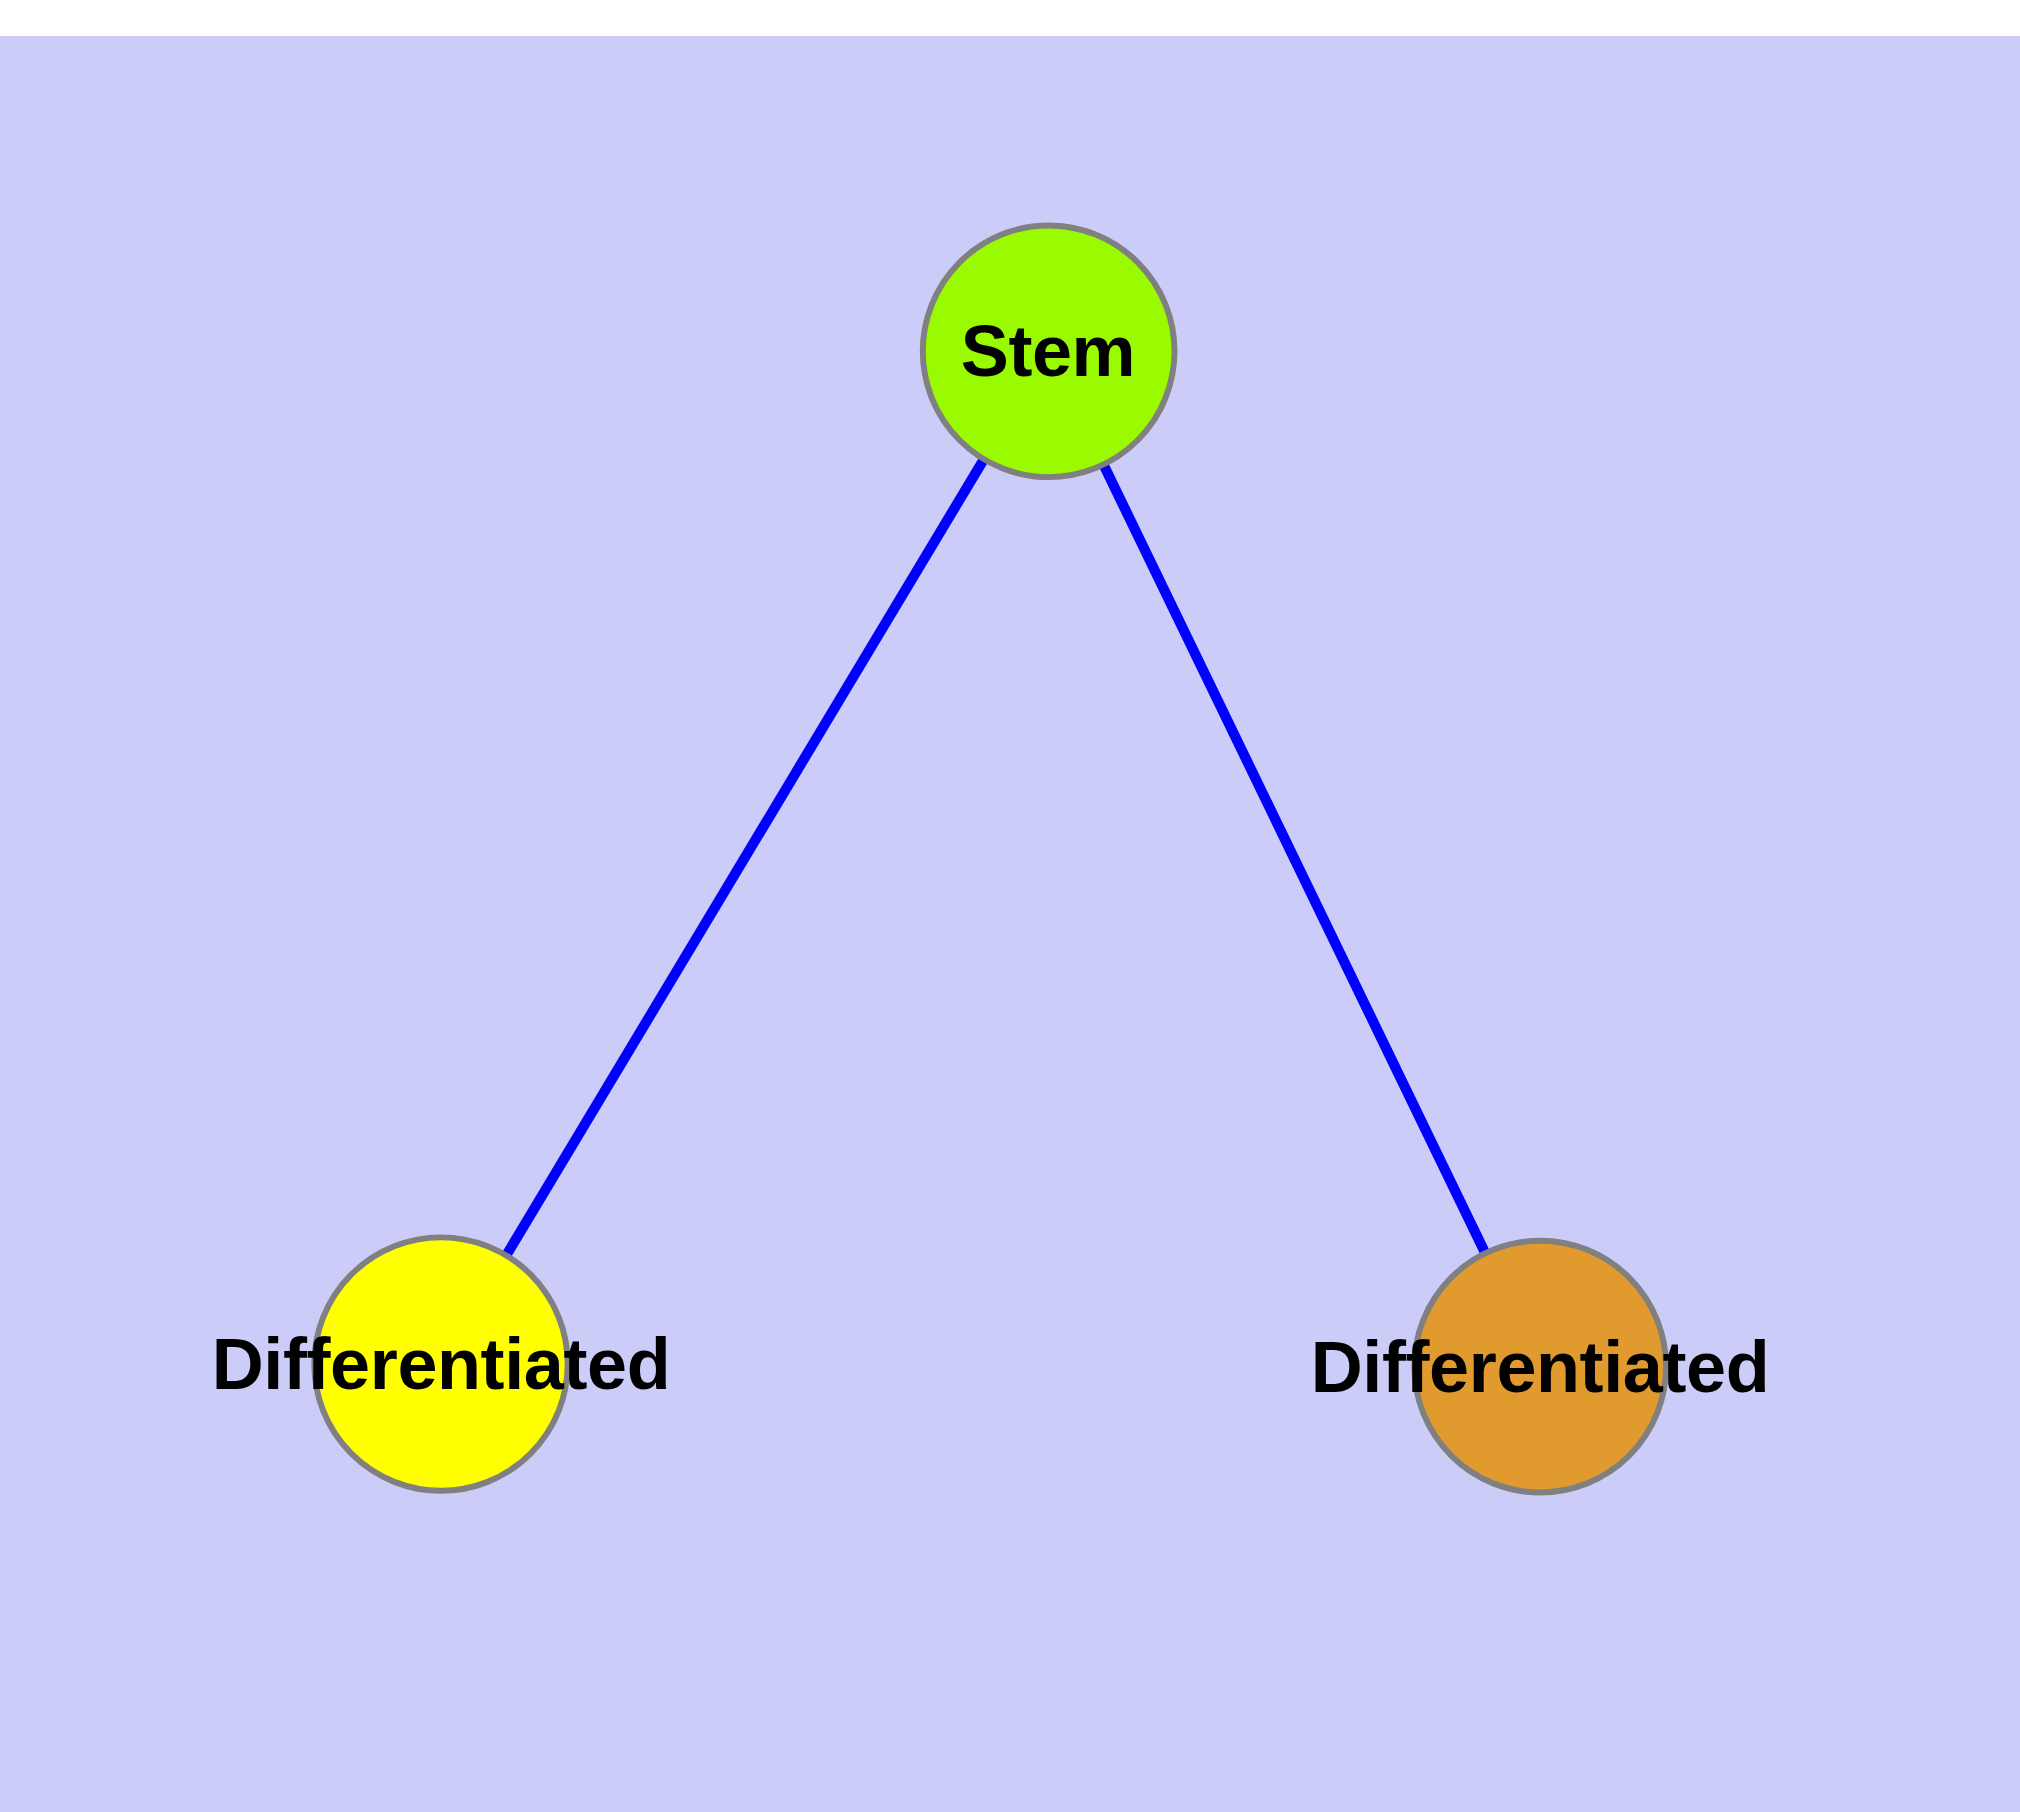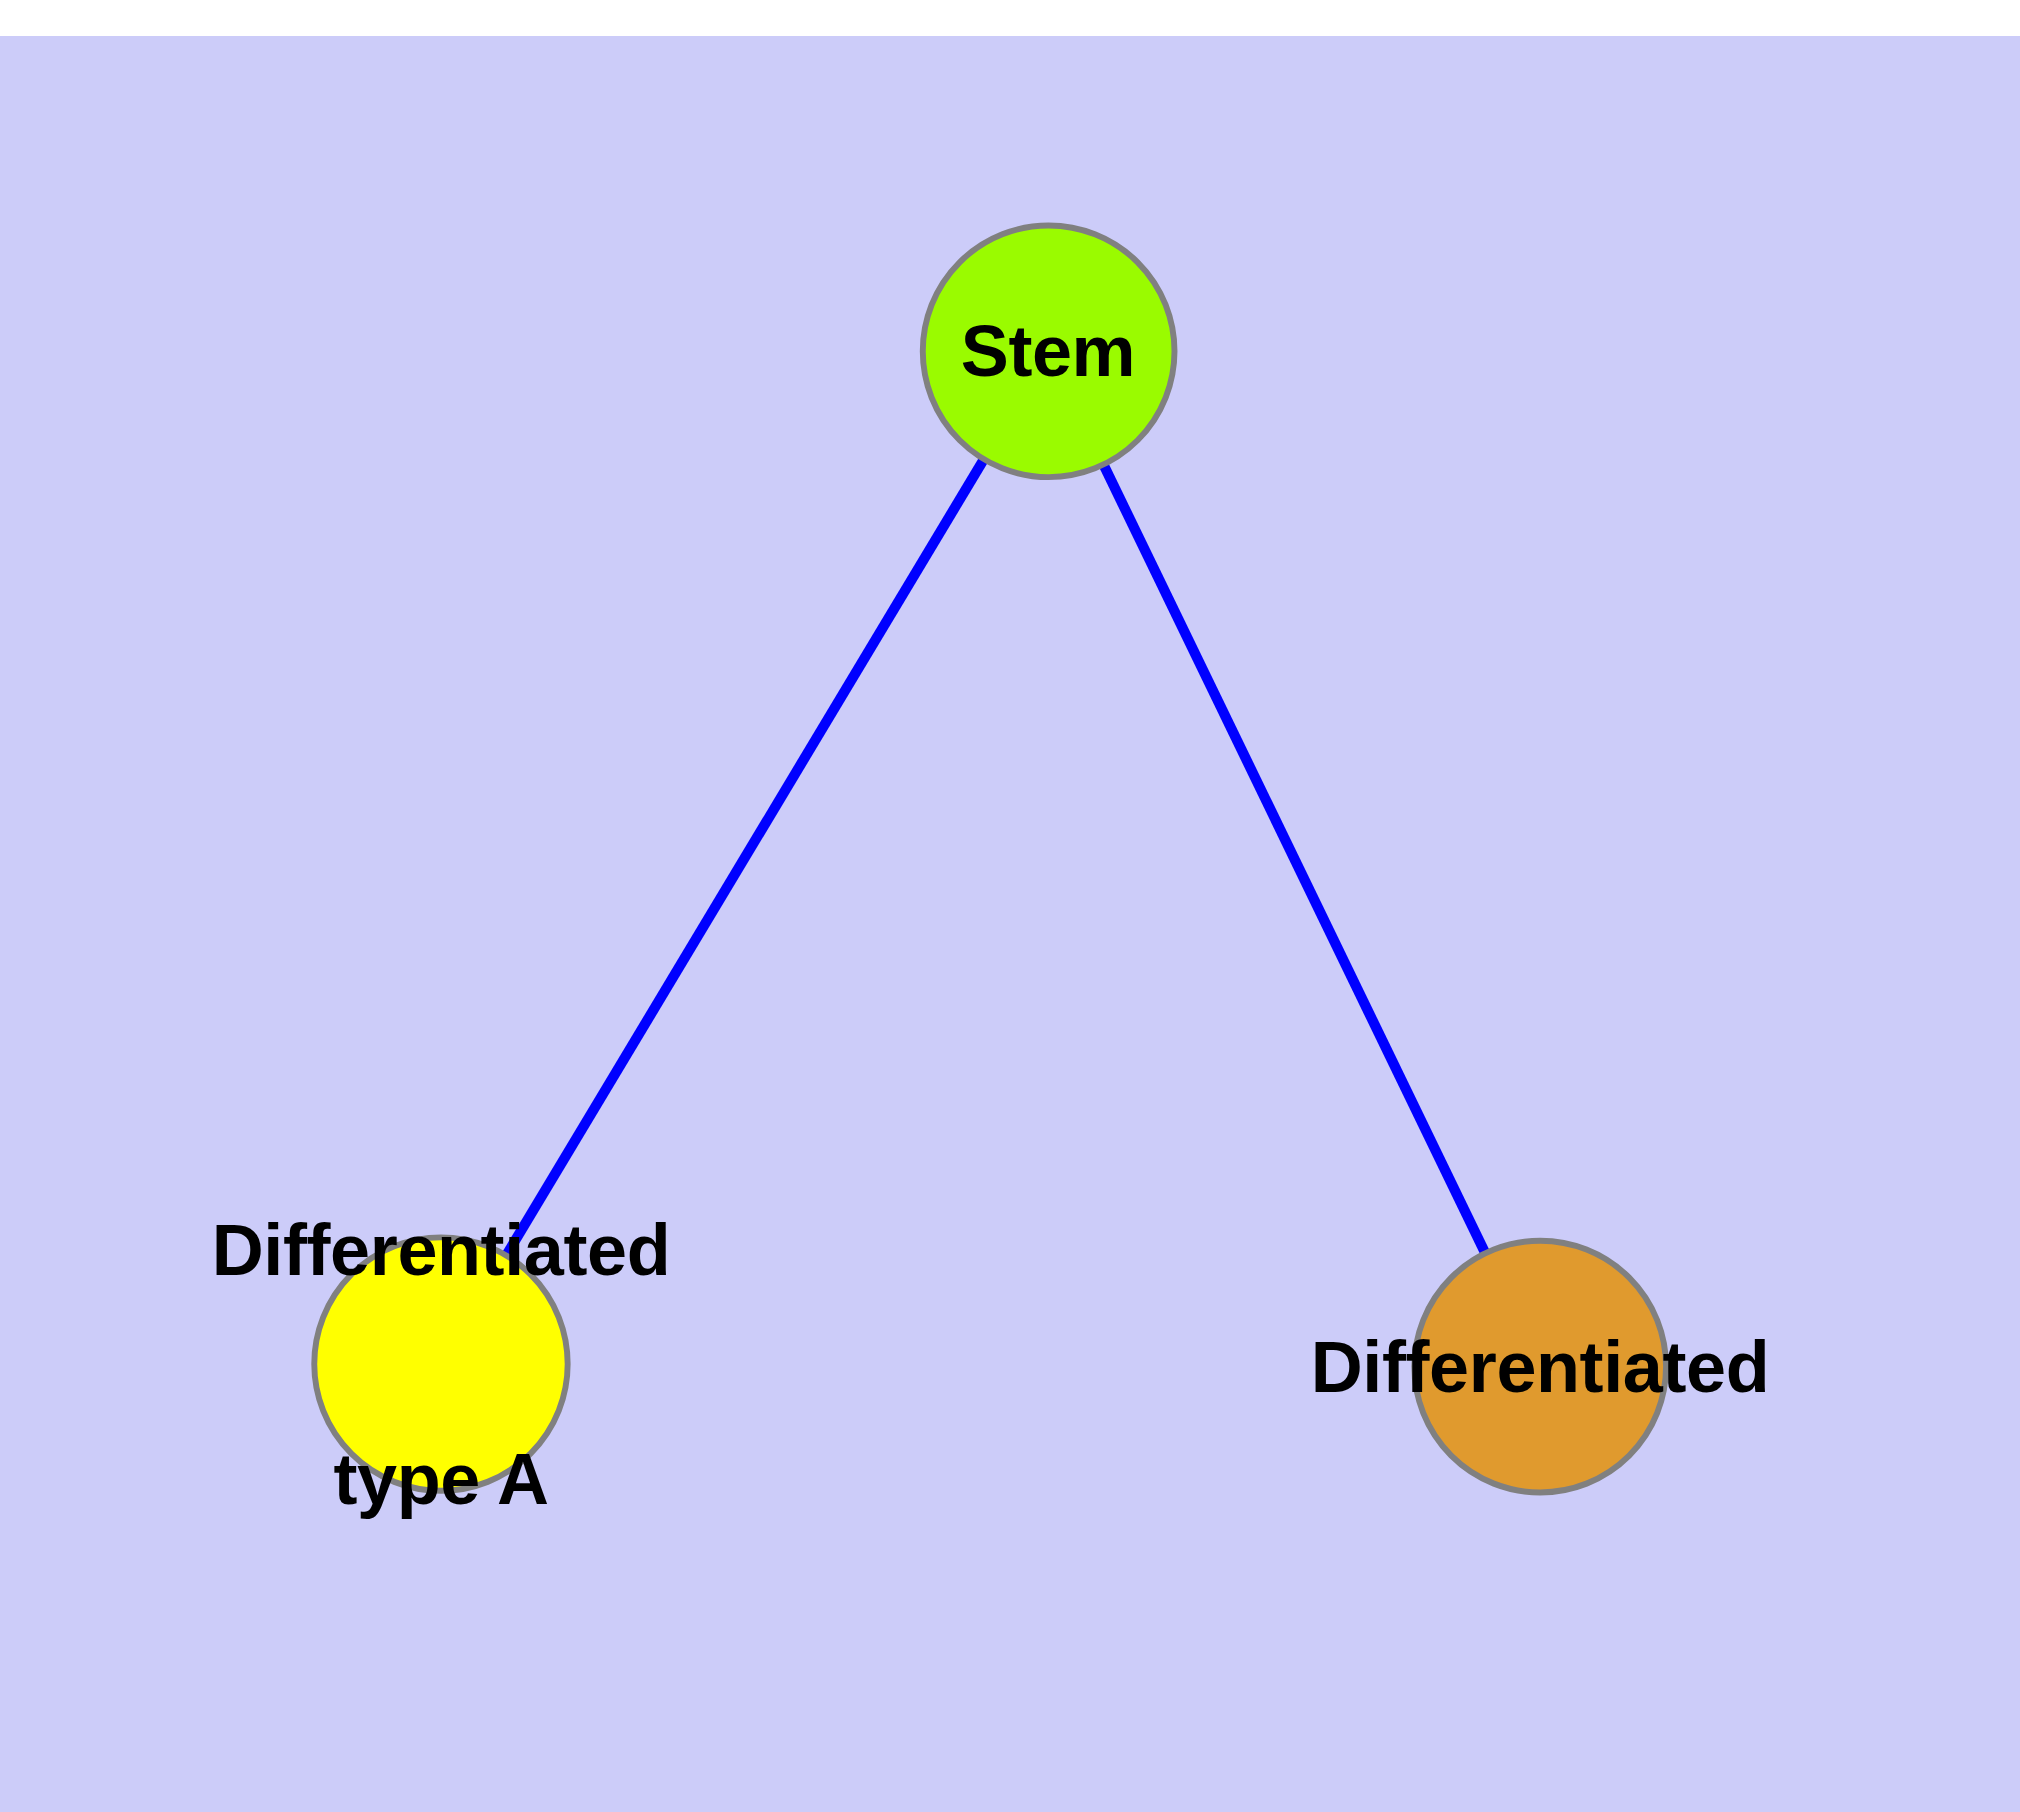--- a/index.html
+++ b/index.html
@@ -66,21 +66,20 @@
       <circle id="node-diff-b" cx="1817" cy="1570" r="148.5" fill="#e09a2e" stroke="#808080" stroke-width="7"></circle>
     </g>
   </svg>
 
   <div class="node-label" id="label-stem" style="left: 1048px; top: 315px; font-size: 72px; color: rgb(0, 0, 0); font-weight: bold;">
     <div>Stem</div>
   </div>
 
   <div class="node-label" id="label-diff-a" style="left: 441px; top: 1328px; font-size: 72px; color: rgb(0, 0, 0); font-weight: bold;">
     <div>Differentiated</div>
-    <div>type A</div>
   </div>
 
   <div class="node-label" id="label-diff-b" style="left: 1540px; top: 1331px; font-size: 72px; color: rgb(0, 0, 0); font-weight: bold;">
     <div>Differentiated</div>
   </div>
 
 </div>
 
 
 </body></html>

